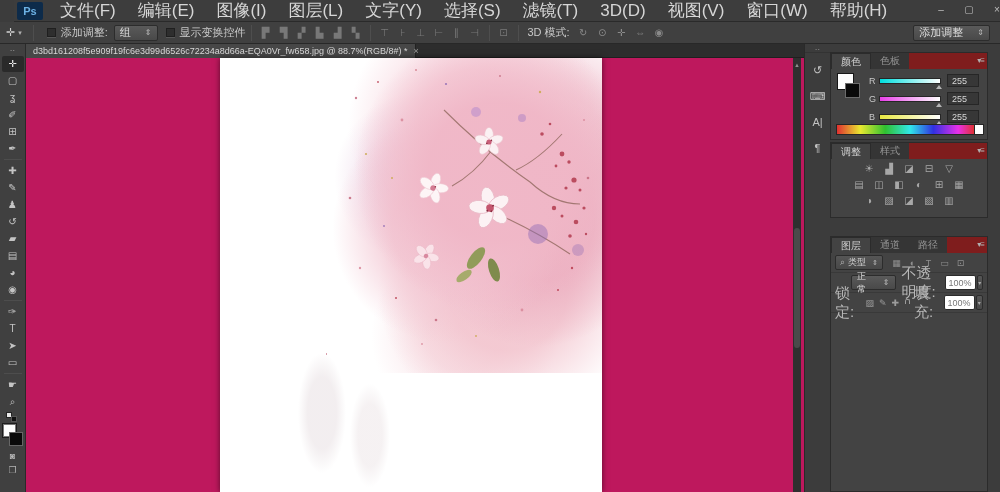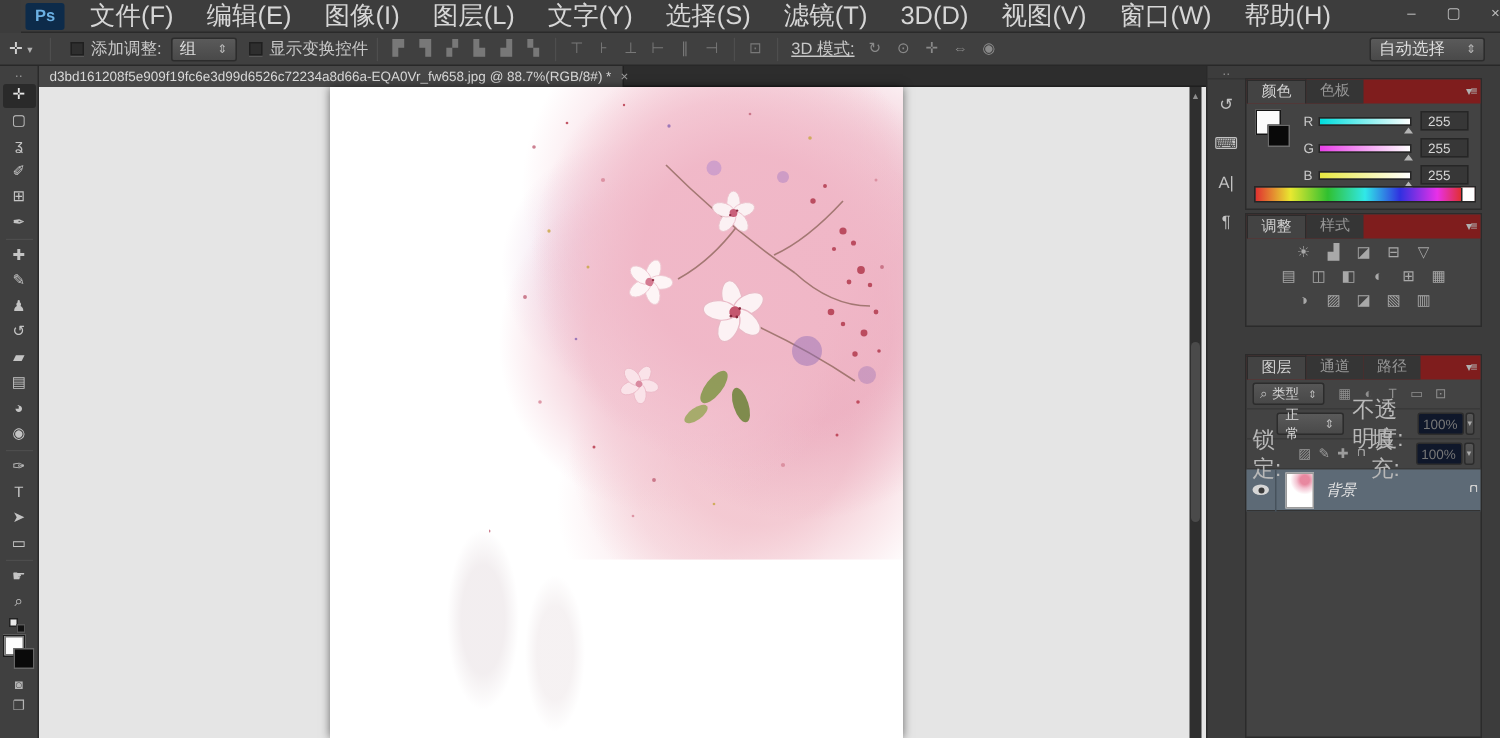--- a/index.html
+++ b/index.html
@@ -37,21 +37,21 @@
   .tool-sep{width:18px;height:1px;background:#333;border-bottom:1px solid #4d4d4d;margin:2px 0;}
   #swatch-mini{position:relative;width:14px;height:10px;margin-top:2px;}
   #swatch-mini .mfg{position:absolute;left:0;top:0;width:6px;height:6px;background:#e8e8e8;border:1px solid #222;}
   #swatch-mini .mbg{position:absolute;left:5px;top:4px;width:6px;height:6px;background:#111;border:1px solid #555;}
   #swatches{position:relative;width:22px;height:26px;margin-top:1px;}
   #fg-swatch{position:absolute;left:0;top:0;width:15px;height:15px;background:#fdfdfd;border:1px solid #1c1c1c;box-shadow:0 0 0 1px #777 inset;}
   #bg-swatch{position:absolute;left:7px;top:9px;width:14px;height:14px;background:#0a0a0a;border:1px solid #666;}
   .tool-bottom{width:22px;height:14px;line-height:14px;text-align:center;font-size:9px;color:#b5b5b5;}
 
   
-  #canvas-area{position:absolute;left:26px;top:0;width:778px;height:448px;background:#e5e5e5;}
+  #canvas-area{position:absolute;left:26px;top:0;width:778px;height:448px;background:#be185d;}
   #tabstrip{position:absolute;left:0;top:0;width:778px;height:14px;background:#2d2d2d;border-bottom:1px solid #1f1f1f;display:flex;}
   #doc-tab{height:14px;background:#474747;border-right:1px solid #222;display:flex;align-items:center;padding:0 7px;max-width:390px;}
   #doc-tab .tab-title{font-size:9px;color:#d8d8d8;white-space:nowrap;}
   #doc-tab .tab-close{font-size:9px;color:#9a9a9a;margin-left:6px;}
   #canvas{position:absolute;left:194px;top:14px;width:382px;height:434px;background:#ffffff;box-shadow:0 0 6px rgba(0,0,0,.55);}
   #painting{position:absolute;left:106px;top:0;width:276px;height:315px;
     background:
       radial-gradient(circle at 62% 36%, rgba(240,183,199,.95) 0 26%, rgba(240,183,199,0) 54%),
       radial-gradient(circle at 44% 54%, rgba(243,199,211,.9) 0 24%, rgba(243,199,211,0) 50%),
       radial-gradient(circle at 76% 52%, rgba(235,172,190,.85) 0 22%, rgba(235,172,190,0) 47%),
@@ -108,21 +108,21 @@
 
   
   #layers-panel{top:192px;height:256px;}
   .lp-row{display:flex;align-items:center;height:20px;border-bottom:1px solid #393939;padding:0 4px;}
   #filter-row .search-box{display:flex;align-items:center;height:15px;background:linear-gradient(#565656,#484848);border:1px solid #2c2c2c;border-radius:2px;padding:0 4px;font-size:9px;color:#d0d0d0;}
   #filter-row .search-ico{font-size:9px;margin-right:3px;color:#bbb;}
   #filter-row .f-icos{display:flex;gap:3px;margin-left:7px;}
   .f-ico{width:13px;text-align:center;color:#8f8f8f;font-size:9px;}
   #blend-row .dropdown{margin-left:16px;width:64px;font-size:9px;height:15px;justify-content:space-between;}
   .small-label{font-size:15px;color:#b8b8b8;margin-left:6px;}
-  .pct-box{display:flex;align-items:center;height:15px;border:1px solid #2c2c2c;background:#0f172a;border-radius:2px;padding:0 3px;margin-left:3px;font-size:9px;color:#777;}
+  .pct-box{display:flex;align-items:center;height:15px;border:1px solid #2c2c2c;background:#ffffff;border-radius:2px;padding:0 3px;margin-left:3px;font-size:9px;color:#777;}
   .pct-caret{width:9px;height:15px;background:linear-gradient(#565656,#484848);border:1px solid #2c2c2c;border-radius:2px;margin-left:1px;color:#aaa;font-size:6px;text-align:center;line-height:15px;}
   .lock-icos{display:flex;gap:5px;margin-left:4px;align-items:center;}
   .lk-ico{color:#9c9c9c;font-size:9px;}
   .lock-glyph{position:relative;width:7px;height:6px;background:#9c9c9c;border-radius:1px;margin-top:4px;}
   .lock-glyph::before{content:"";position:absolute;left:1px;top:-4px;width:3px;height:4px;border:1px solid #9c9c9c;border-bottom:none;border-radius:2px 2px 0 0;}
   #layer-row{display:flex;align-items:center;height:28px;background:#5d6a76;border-bottom:1px solid #333;}
   #eye-box{width:20px;height:28px;border-right:1px solid #47525c;display:flex;align-items:center;justify-content:center;}
   .eye{position:relative;width:11px;height:7px;background:#d6d6d6;border-radius:50%;}
   .eye::after{content:"";position:absolute;left:3.5px;top:1.5px;width:4px;height:4px;background:#3a3a3a;border-radius:50%;}
   #layer-thumb{position:relative;width:19px;height:24px;background:#fff;border:1px solid #9b9b9b;margin-left:6px;
@@ -187,30 +187,30 @@
       <span class="opt-ico distribute-top"><span>⊤</span></span>
         <span class="opt-ico distribute-v-centers"><span>⊦</span></span>
         <span class="opt-ico distribute-bottom"><span>⊥</span></span>
         <span class="opt-ico distribute-left"><span>⊢</span></span>
         <span class="opt-ico distribute-h-centers"><span>∥</span></span>
         <span class="opt-ico distribute-right"><span>⊣</span></span>
     </div>
     <div class="opt-sep"></div>
     <span class="opt-ico">⊡</span>
     <div class="opt-sep"></div>
-    <span class="opt-label" style="margin-left:4px;text-decoration:underline;">3D 模式:</span>
+    <span class="opt-label" style="margin-left:4px;">3D 模式:</span>
     <div style="display:flex;margin-left:4px;">
       <span class="mode-ico 3d-rotate"><span>↻</span></span>
         <span class="mode-ico 3d-roll"><span>⊙</span></span>
         <span class="mode-ico 3d-drag"><span>✛</span></span>
         <span class="mode-ico 3d-slide"><span>⇔</span></span>
         <span class="mode-ico 3d-camera"><span>◉</span></span>
     </div>
     <div class="dropdown" id="workspace-dd">
-      <span>自动选择</span>
+      <span>添加调整</span>
       <span class="dd-caret">⇕</span>
     </div>
   </div>
 
   <div id="main">
 
     <div id="tools">
       <div id="tools-grip">‥</div>
       <div style="display:flex;flex-direction:column;align-items:center;">
         <div class="tool move selected"><span>✛</span></div>
@@ -493,25 +493,17 @@
           <div class="lock-icos">
             <span class="lk-ico lock-transparent"><span>▨</span></span>
               <span class="lk-ico lock-pixels"><span>✎</span></span>
               <span class="lk-ico lock-position"><span>✚</span></span>
               <span class="lk-ico lock-all"><span></span><span class="lock-glyph"></span></span>
           </div>
           <span class="small-label" style="margin-left:10px;">填充:</span>
           <span class="pct-box">100%</span>
           <span class="pct-caret">▾</span>
         </div>
-        <div id="layer-row">
-          <div id="eye-box">
-              <span class="eye"></span>
-            </div>
-          <div id="layer-thumb"></div>
-          <span id="layer-name">背景</span>
-          <span id="layer-lock"><span class="lock-glyph"></span></span>
-        </div>
       </div>
 
     </div>
   </div>
 </div>
 
 </body></html>

